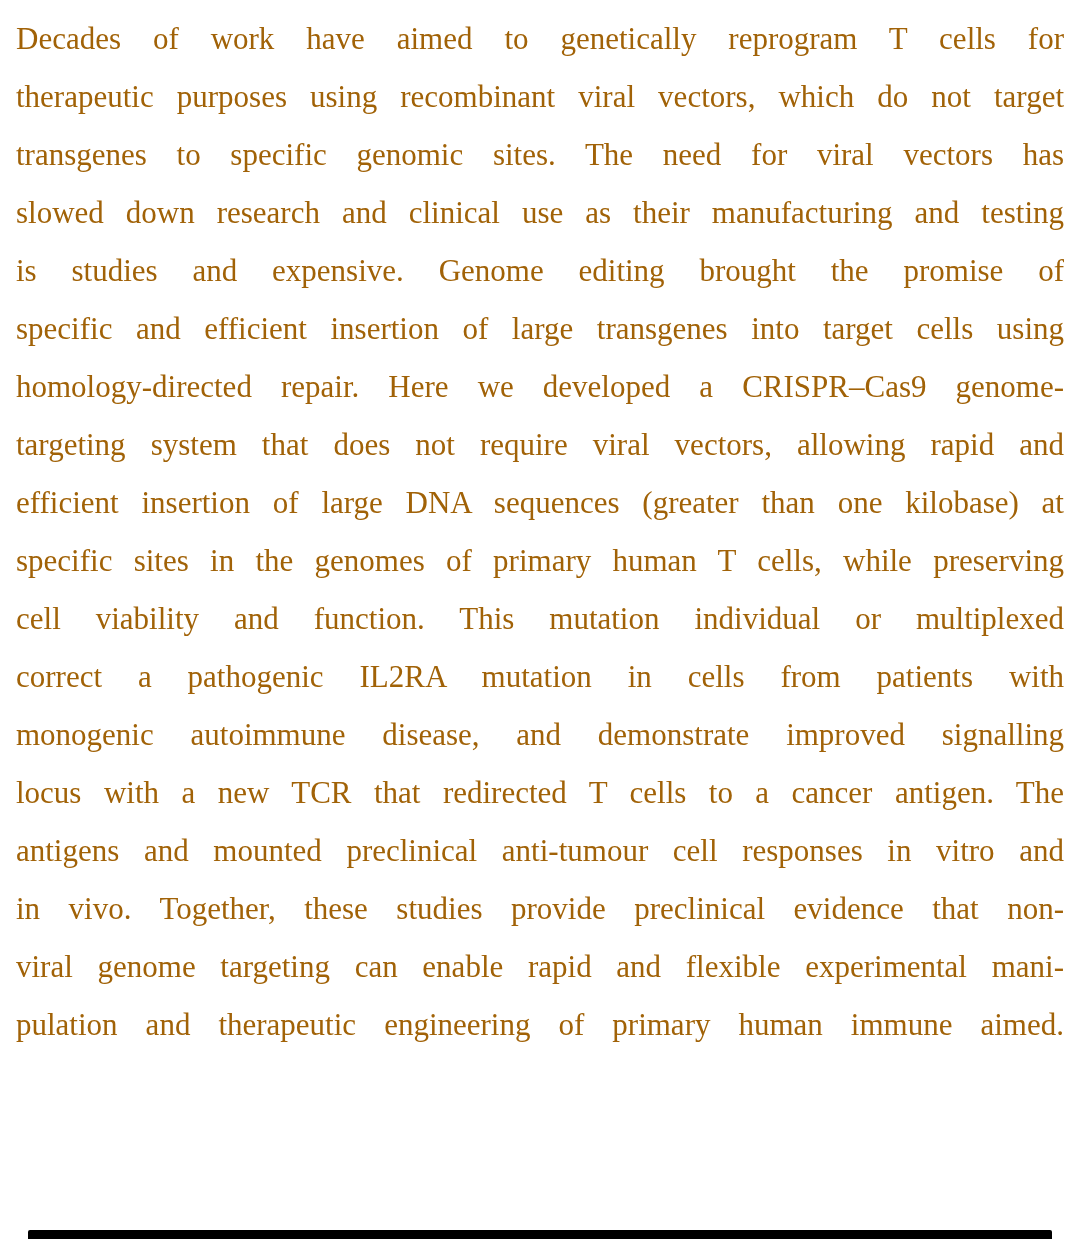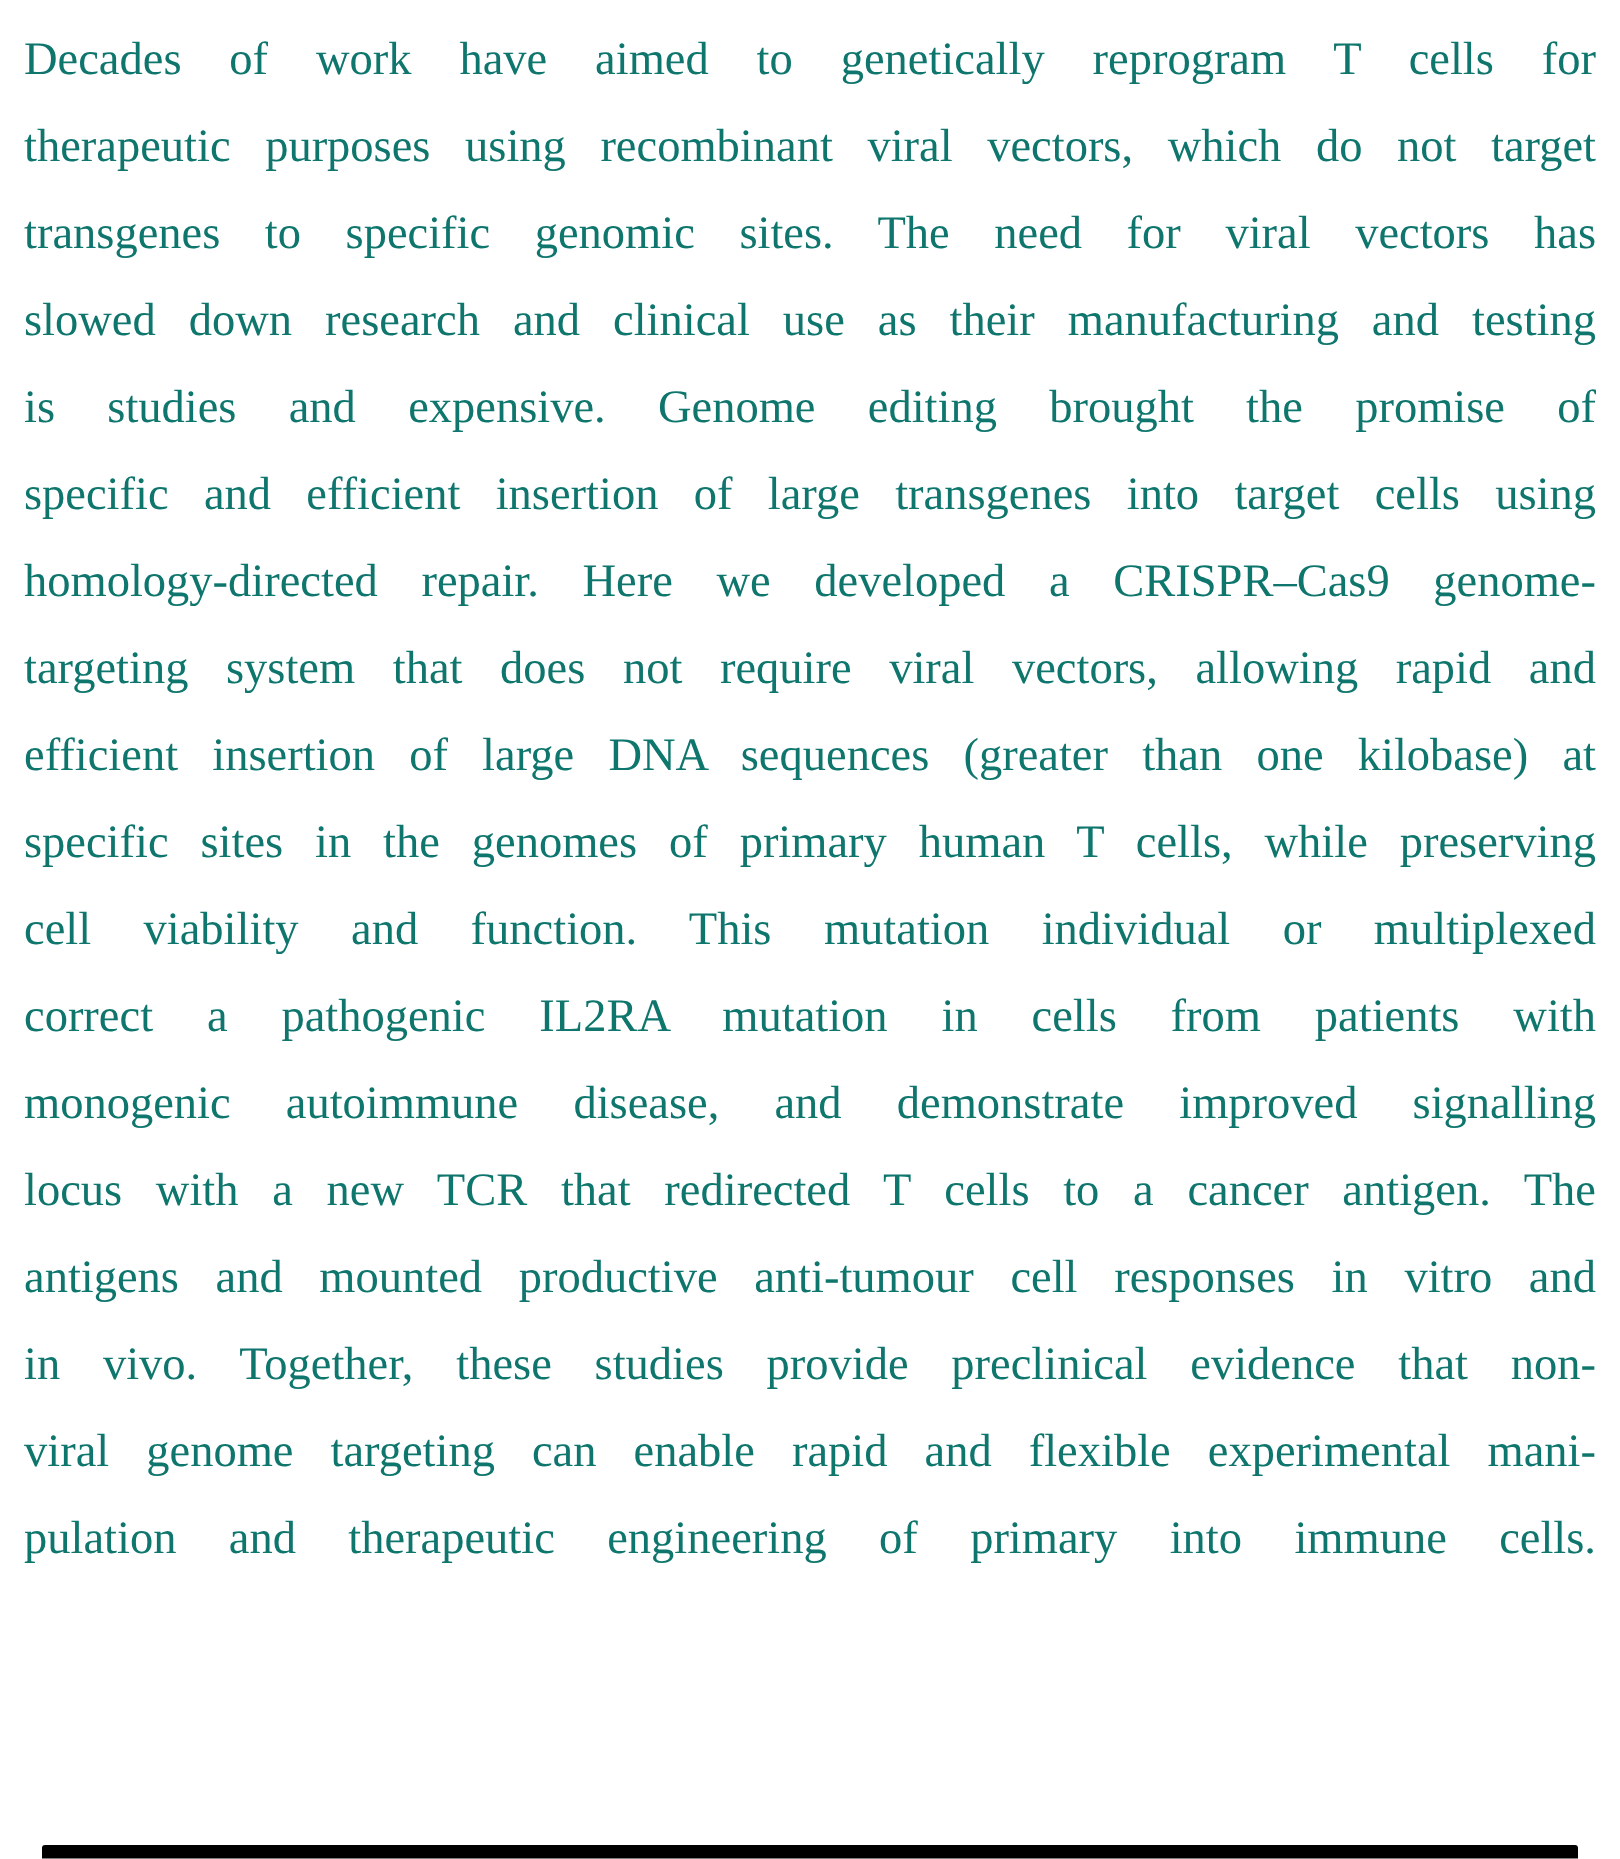--- a/index.html
+++ b/index.html
@@ -17,21 +17,21 @@
   .abstract {
     position: absolute;
     top: 10px;
     left: 16px;
     right: 16px;
     color: #000000;
   }
   .line {
     font-size: 31px;
     line-height: 58px;
-    color: #0f766e;
+    color: #a16207;
     text-align: justify;
     text-align-last: justify;
     white-space: normal;
     overflow: hidden;
     height: 58px;
   }
   .bottom-bar {
     position: absolute;
     bottom: 0;
     left: 28px;
@@ -52,19 +52,19 @@
     <div class="line">is studies and expensive. Genome editing brought the promise of</div>
     <div class="line">specific and efficient insertion of large transgenes into target cells using</div>
     <div class="line">homology-directed repair. Here we developed a CRISPR–Cas9 genome-</div>
     <div class="line">targeting system that does not require viral vectors, allowing rapid and</div>
     <div class="line">efficient insertion of large DNA sequences (greater than one kilobase) at</div>
     <div class="line">specific sites in the genomes of primary human T cells, while preserving</div>
     <div class="line">cell viability and function. This mutation individual or multiplexed</div>
     <div class="line">correct a pathogenic IL2RA mutation in cells from patients with</div>
     <div class="line">monogenic autoimmune disease, and demonstrate improved signalling</div>
     <div class="line">locus with a new TCR that redirected T cells to a cancer antigen. The</div>
-    <div class="line">antigens and mounted productive anti-tumour cell responses in vitro and</div>
+    <div class="line">antigens and mounted preclinical anti-tumour cell responses in vitro and</div>
     <div class="line">in vivo. Together, these studies provide preclinical evidence that non-</div>
     <div class="line">viral genome targeting can enable rapid and flexible experimental mani-</div>
-    <div class="line">pulation and therapeutic engineering of primary into immune cells.</div>
+    <div class="line">pulation and therapeutic engineering of primary human immune aimed.</div>
   </div>
 
 <div class="bottom-bar"></div>
 
 </body></html>

